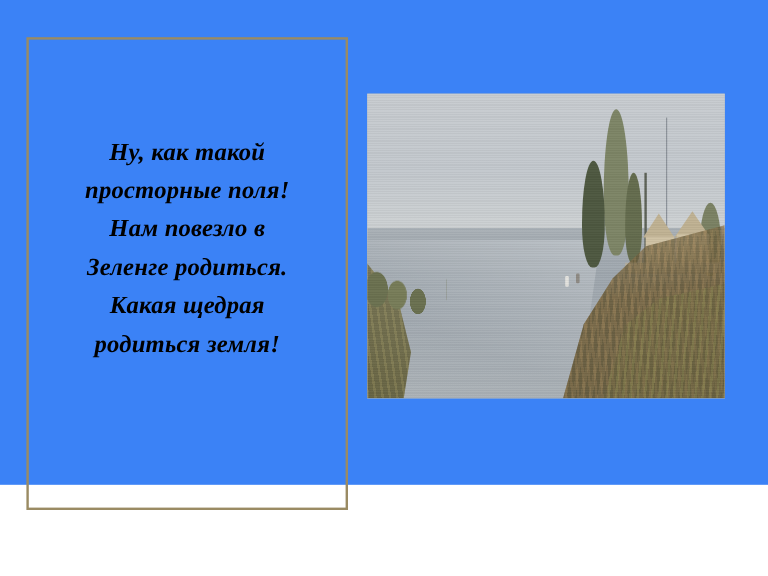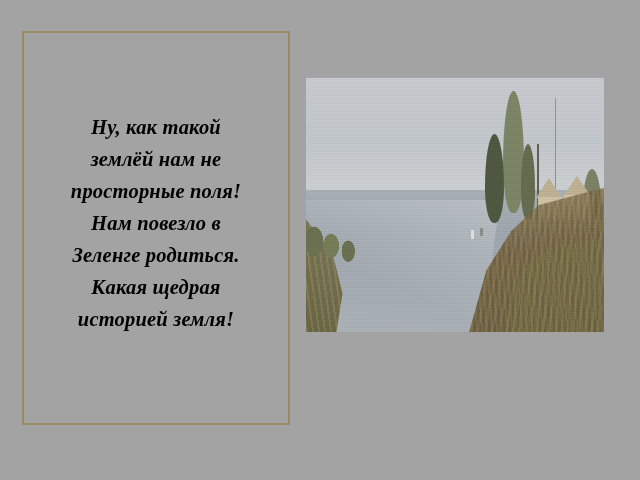--- a/index.html
+++ b/index.html
@@ -8,22 +8,22 @@
   }
   body {
     width: 640px;
     height: 480px;
     overflow: hidden;
     font-family: "Liberation Serif", "DejaVu Serif", serif;
   }
   #slide {
     position: relative;
     width: 640px;
-    height: 480px;
-    background: #a3a3a3;
+    height: 404px;
+    background: #3b82f6;
   }
 
   
   #text-panel {
     position: absolute;
     left: 22px;
     top: 31px;
     width: 268px;
     height: 394px;
     box-sizing: border-box;
@@ -211,26 +211,25 @@
   }
 </style>
 </head>
 <body>
 
 <div id="slide">
 
   <div id="text-panel">
     <div id="poem">
       <span class="line">Ну, как такой</span>
-      <span class="line">землёй нам не</span>
       <span class="line">просторные поля!</span>
       <span class="line">Нам повезло в</span>
       <span class="line">Зеленге родиться.</span>
       <span class="line">Какая щедрая</span>
-      <span class="line">историей земля!</span>
+      <span class="line">родиться земля!</span>
     </div>
   </div>
 
   <div id="photo-frame">
     <div id="photo">
       <div class="sky"></div>
       <div class="treeline"></div>
       <div class="water"></div>
       <div class="water-shine"></div>
 

